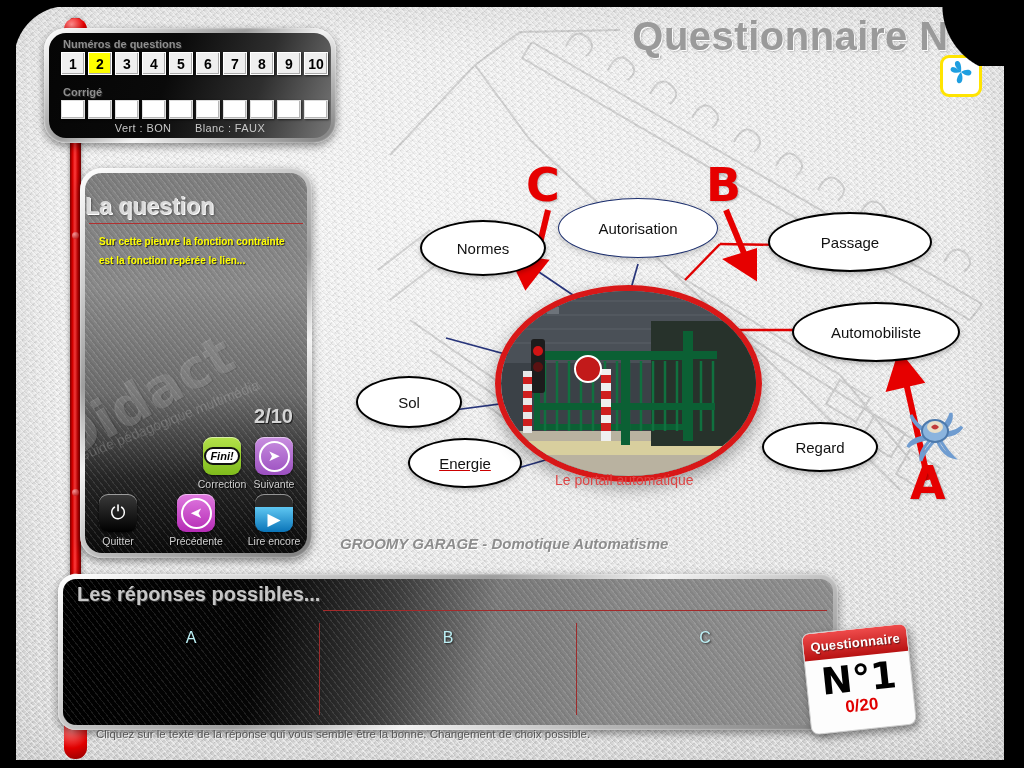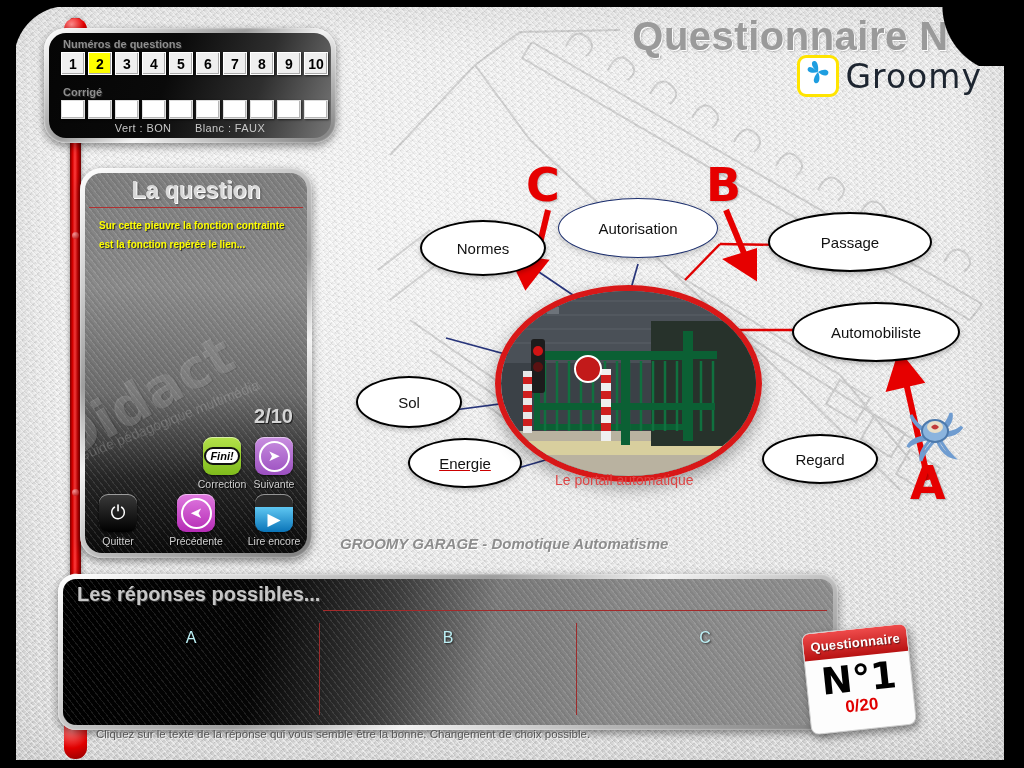--- a/index.html
+++ b/index.html
@@ -82,22 +82,22 @@
   .legend{color:#c8c8c8;font-size:11px;font-weight:normal;text-align:center;padding-top:3px;letter-spacing:.4px;}
   .legend span{margin:0 10px;}
 
   
   #qpanel{left:80px;top:168px;width:222px;height:380px;}
   #qpanel .inner{
     background:
       repeating-linear-gradient(52deg, rgba(255,255,255,.10) 0 1px, rgba(0,0,0,.06) 1px 3px, rgba(255,255,255,0) 3px 5px),
       linear-gradient(180deg,#7f7f7f 0%,#8b8b8b 30%,#6d6d6d 58%,#262626 80%,#0a0a0a 100%);
   }
-  #qhead{font-size:23px;font-weight:bold;color:#d9d9d9;text-align:center;padding:4px 0 3px;
-         text-shadow:1px 1px 0 #fff, 2px 2px 2px rgba(0,0,0,.35);}
+  #qhead{font-size:23px;font-weight:bold;color:#d9d9d9;padding:4px 0 3px;
+         text-shadow:1px 1px 0 #fff, 2px 2px 2px rgba(0,0,0,.35);margin-top:16px;}
   #qheadline{height:1px;background:#b03030;margin:0 4px 8px;}
   #qtext{color:#ffff00;font-weight:bold;font-size:10px;line-height:19px;padding:0 8px 0 14px;
          text-shadow:1px 1px 1px rgba(0,0,0,.75);}
   #watermark{position:absolute;left:-18px;top:170px;width:265px;height:170px;
              transform:rotate(-29deg);pointer-events:none;opacity:.55;}
   #wm1{font-size:54px;font-weight:bold;color:rgba(255,255,255,.30);
        text-shadow:1px 1px 0 rgba(0,0,0,.22);font-family:"DejaVu Sans",sans-serif;}
   #wm2{font-size:14px;color:rgba(255,255,255,.30);margin-top:-4px;margin-left:12px;
        transform:rotate(7deg);}
   #counter{position:absolute;right:14px;top:232px;color:#d6d6d6;font-size:20px;font-weight:bold;
@@ -209,21 +209,20 @@
     <span class="mark">
       <svg width="30" height="30" viewBox="0 0 30 30" style="display:block;margin:0 auto;">
         <g fill="#1e9ee0">
           <path d="M15 14 C9 10 7 4 11 3 C14 2 16 8 15 14 Z"></path>
           <path d="M15 14 C21 10 27 12 25 16 C23 19 18 17 15 14 Z"></path>
           <path d="M15 14 C18 20 16 27 12 25 C9 23 12 17 15 14 Z"></path>
           <path d="M15 14 C9 16 3 14 5 10 C7 7 12 11 15 14 Z"></path>
         </g>
       </svg>
     </span>
-    <span class="word">Groomy</span>
   </div>
 
   <div class="rail"></div>
   <div class="railcapTop"></div>
   <div class="railcapBot"></div>
   <div class="railstud" style="top:130px"></div>
   <div class="railstud" style="top:232px"></div>
   <div class="railstud" style="top:489px"></div>
   <div class="railstud" style="top:573px"></div>
   <div class="railstud" style="top:718px"></div>
@@ -353,21 +352,21 @@
       </div>
     <div class="node" style="left:462px;top:152px;width:164px;height:56px">
         <span>Automobiliste</span>
       </div>
     <div class="node" style="left:26px;top:226px;width:102px;height:48px">
         <span>Sol</span>
       </div>
     <div class="node" style="left:78px;top:288px;width:110px;height:46px">
         <u>Energie</u>
       </div>
-    <div class="node" style="left:432px;top:284px;width:112px;height:46px">
+    <div class="node" style="left:432px;top:272px;width:112px;height:46px">
         <span>Regard</span>
       </div>
 
     <div id="photo">
       <svg width="255" height="185" viewBox="0 0 255 185">
         <rect width="255" height="185" fill="#3b4147"></rect>
         <rect y="0" width="255" height="72" fill="#4a5057"></rect>
         <g stroke="#5a6068" stroke-width="1">
           <line x1="0" y1="10" x2="255" y2="10"></line>
             <line x1="0" y1="24" x2="255" y2="24"></line>

